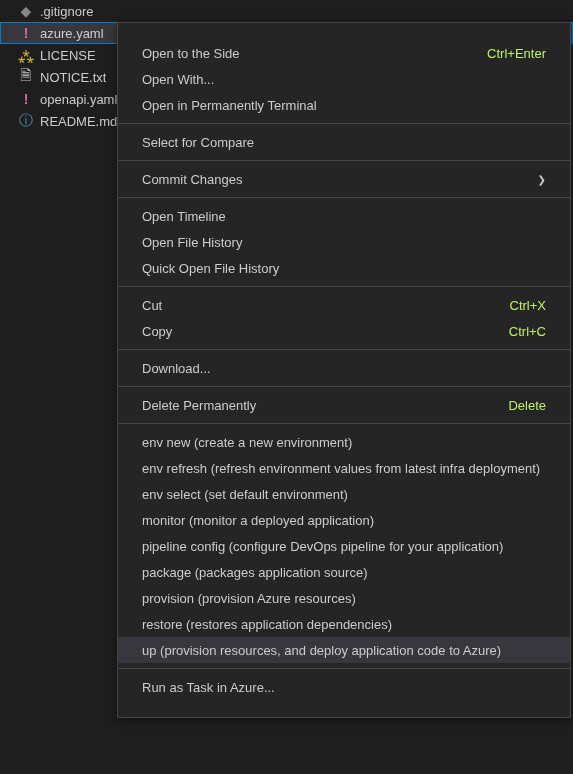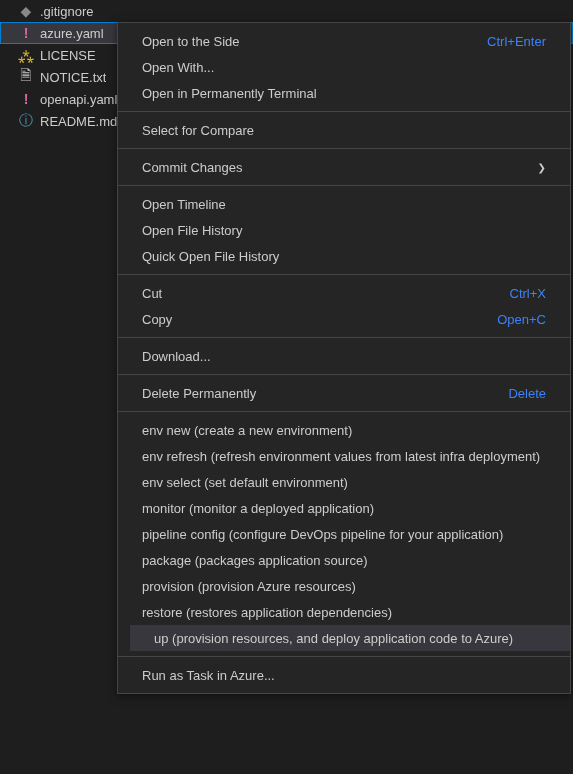--- a/index.html
+++ b/index.html
@@ -48,40 +48,39 @@
       overflow: hidden;
     }
     .context-menu {
       position: absolute;
       left: 117px;
       top: 22px;
       width: 454px;
       background: #252526;
       border: 1px solid #454545;
       box-shadow: 0 2px 8px rgba(0,0,0,0.5);
-      padding: 5px 0;
+      padding: 17px 0;
     }
     .menu-item {
       display: flex;
       align-items: center;
       justify-content: space-between;
       padding: 0 24px;
       height: 26px;
       cursor: pointer;
       white-space: nowrap;
     }
     .menu-item.highlighted {
       background: #37373d;
-      margin-left: 12px;
     }
     .menu-label {
       color: #cccccc;
     }
     .menu-shortcut {
-      color: #3b82f6;
+      color: #bef264;
       margin-left: 20px;
     }
     .menu-separator {
       height: 1px;
       background: #454545;
       margin: 5px 0;
     }
     .submenu-arrow {
       color: #cccccc;
       font-size: 10px;
@@ -155,21 +154,21 @@
       <div class="menu-item">
         <span class="menu-label">Quick Open File History</span>
       </div>
       <div class="menu-separator"></div>
       <div class="menu-item">
         <span class="menu-label">Cut</span>
         <span class="menu-shortcut">Ctrl+X</span>
       </div>
       <div class="menu-item">
         <span class="menu-label">Copy</span>
-        <span class="menu-shortcut">Open+C</span>
+        <span class="menu-shortcut">Ctrl+C</span>
       </div>
       <div class="menu-separator"></div>
       <div class="menu-item">
         <span class="menu-label">Download...</span>
       </div>
       <div class="menu-separator"></div>
       <div class="menu-item">
         <span class="menu-label">Delete Permanently</span>
         <span class="menu-shortcut">Delete</span>
       </div>

